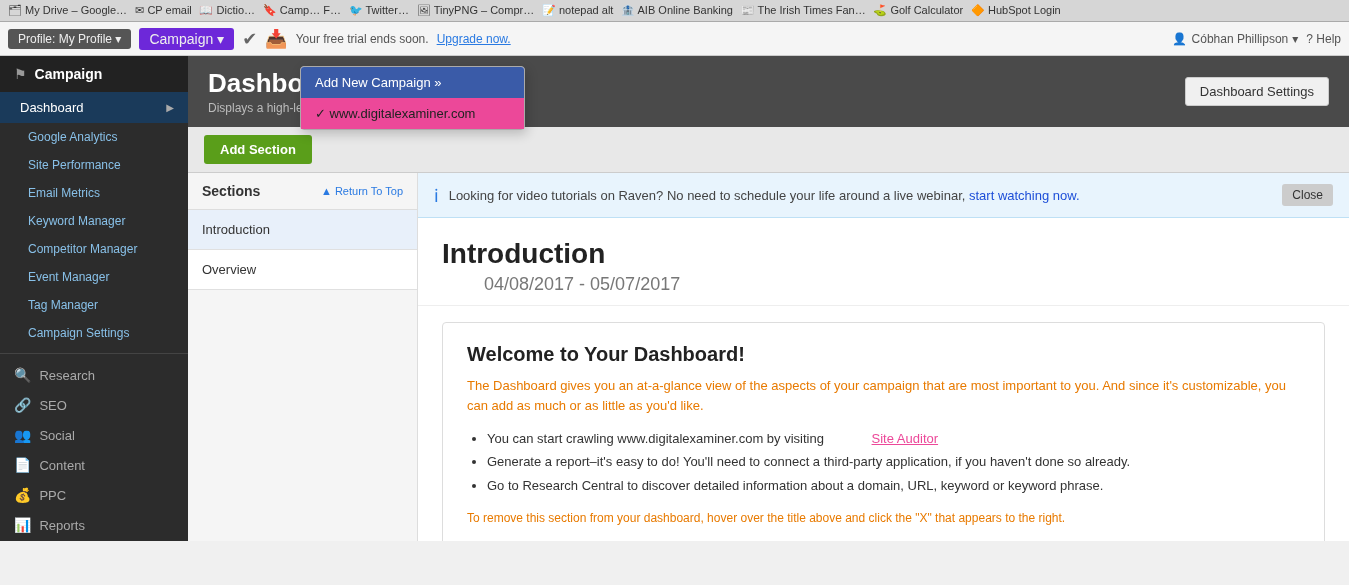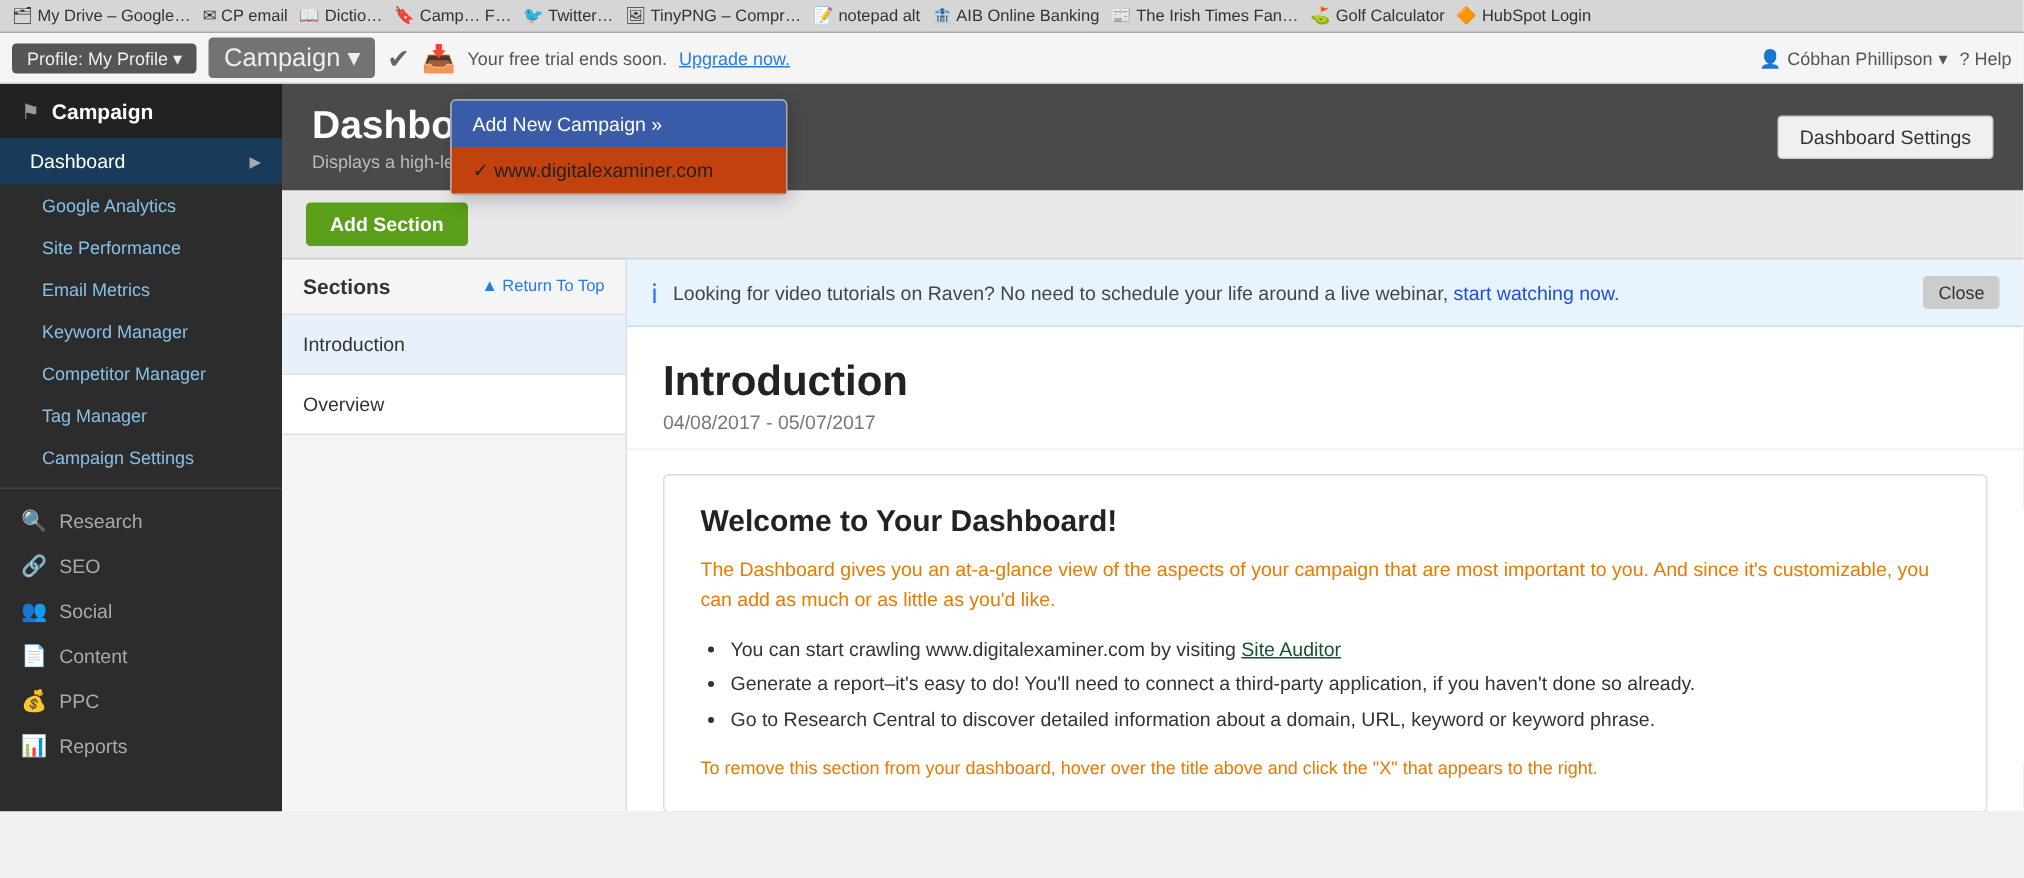--- a/index.html
+++ b/index.html
@@ -275,23 +275,24 @@
     .intro-header {
       padding: 20px 24px 10px 24px;
       border-bottom: 1px solid #eee;
     }
     .intro-header .intro-title {
       font-size: 28px;
       font-weight: bold;
       color: #222;
     }
     .intro-header .date-range {
-      font-size: 13px;
+      font-size: 18px;
       color: #777;
       margin-top: 4px;
+      margin-left: 42px;
     }
     .welcome-box {
       margin: 16px 24px;
       border: 1px solid #ddd;
       border-radius: 4px;
       padding: 20px 24px;
       background: #fff;
     }
     .welcome-box h2 {
       font-size: 20px;
@@ -304,21 +305,21 @@
       color: #e87a00;
       line-height: 1.5;
       margin-bottom: 12px;
     }
     .welcome-box ul {
       margin: 0 0 12px 20px;
       font-size: 13px;
       color: #333;
       line-height: 1.8;
     }
-    .welcome-box ul li .link { color: #14532d; text-decoration: underline; cursor: pointer; }
+    .welcome-box ul li .link { color: #ec4899; text-decoration: underline; cursor: pointer; margin-left: 44px; }
     .welcome-box .remove-note {
       font-size: 12px;
       color: #e87a00;
       line-height: 1.5;
     }
 
     
     .dropdown-popup {
       position: absolute;
       top: 66px;
@@ -342,21 +343,21 @@
       cursor: pointer;
     }
     .dropdown-popup .current-item {
       padding: 8px 14px;
       font-size: 13px;
       color: #222;
       display: flex;
       align-items: center;
       gap: 6px;
       cursor: pointer;
-      background: #c2410c;
+      background: #ec4899;
     }
   </style>
 </head>
 <body>
 
 <div style="position:relative;">
 
   <div class="browser-bar">
     <span>🗂 My Drive – Google…</span>
     <span>✉ CP email</span>
@@ -369,21 +370,21 @@
     <span>📰 The Irish Times Fan…</span>
     <span>⛳ Golf Calculator</span>
     <span>🔶 HubSpot Login</span>
   </div>
 
 
   <div class="address-bar">
     <span style="background:#555;color:#eee;padding:3px 10px;border-radius:3px;font-size:12px;cursor:pointer;">
       <span>Profile: My Profile</span> ▾
     </span>
-    <span style="background:#737373;color:#eee;padding:3px 10px;border-radius:3px;font-size:17px;cursor:pointer;">
+    <span style="background:#6d28d9;color:#eee;padding:3px 10px;border-radius:3px;font-size:14px;cursor:pointer;">
       <span>Campaign</span> ▾
     </span>
     <span style="font-size:18px;color:#666;">✔</span>
     <span style="font-size:18px;color:#666;">📥</span>
     <div class="notification-bar-top" style="flex:1;background:transparent;border:none;padding:0;">
       <span class="trial-text">Your free trial ends soon.</span>
       <span class="upgrade">Upgrade now.</span>
     </div>
     <span style="font-size:12px;color:#555;display:flex;align-items:center;gap:4px;">
       👤 <span>Cóbhan Phillipson</span> ▾
@@ -414,20 +415,23 @@
       </div>
       <div class="sidebar-nav-item sub">
         <span>Email Metrics</span>
       </div>
 
       <div class="sidebar-nav-item sub">
         <span>Keyword Manager</span>
       </div>
       <div class="sidebar-nav-item sub">
         <span>Competitor Manager</span>
+      </div>
+      <div class="sidebar-nav-item sub">
+        <span>Event Manager</span>
       </div>
       <div class="sidebar-nav-item sub">
         <span>Tag Manager</span>
       </div>
 
       <div class="sidebar-nav-item sub" style="color:#88c0e8;padding-left:28px;font-size:12px;">
         <span>Campaign Settings</span>
       </div>
 
       <div style="border-top:1px solid #444;margin:6px 0;"></div>

